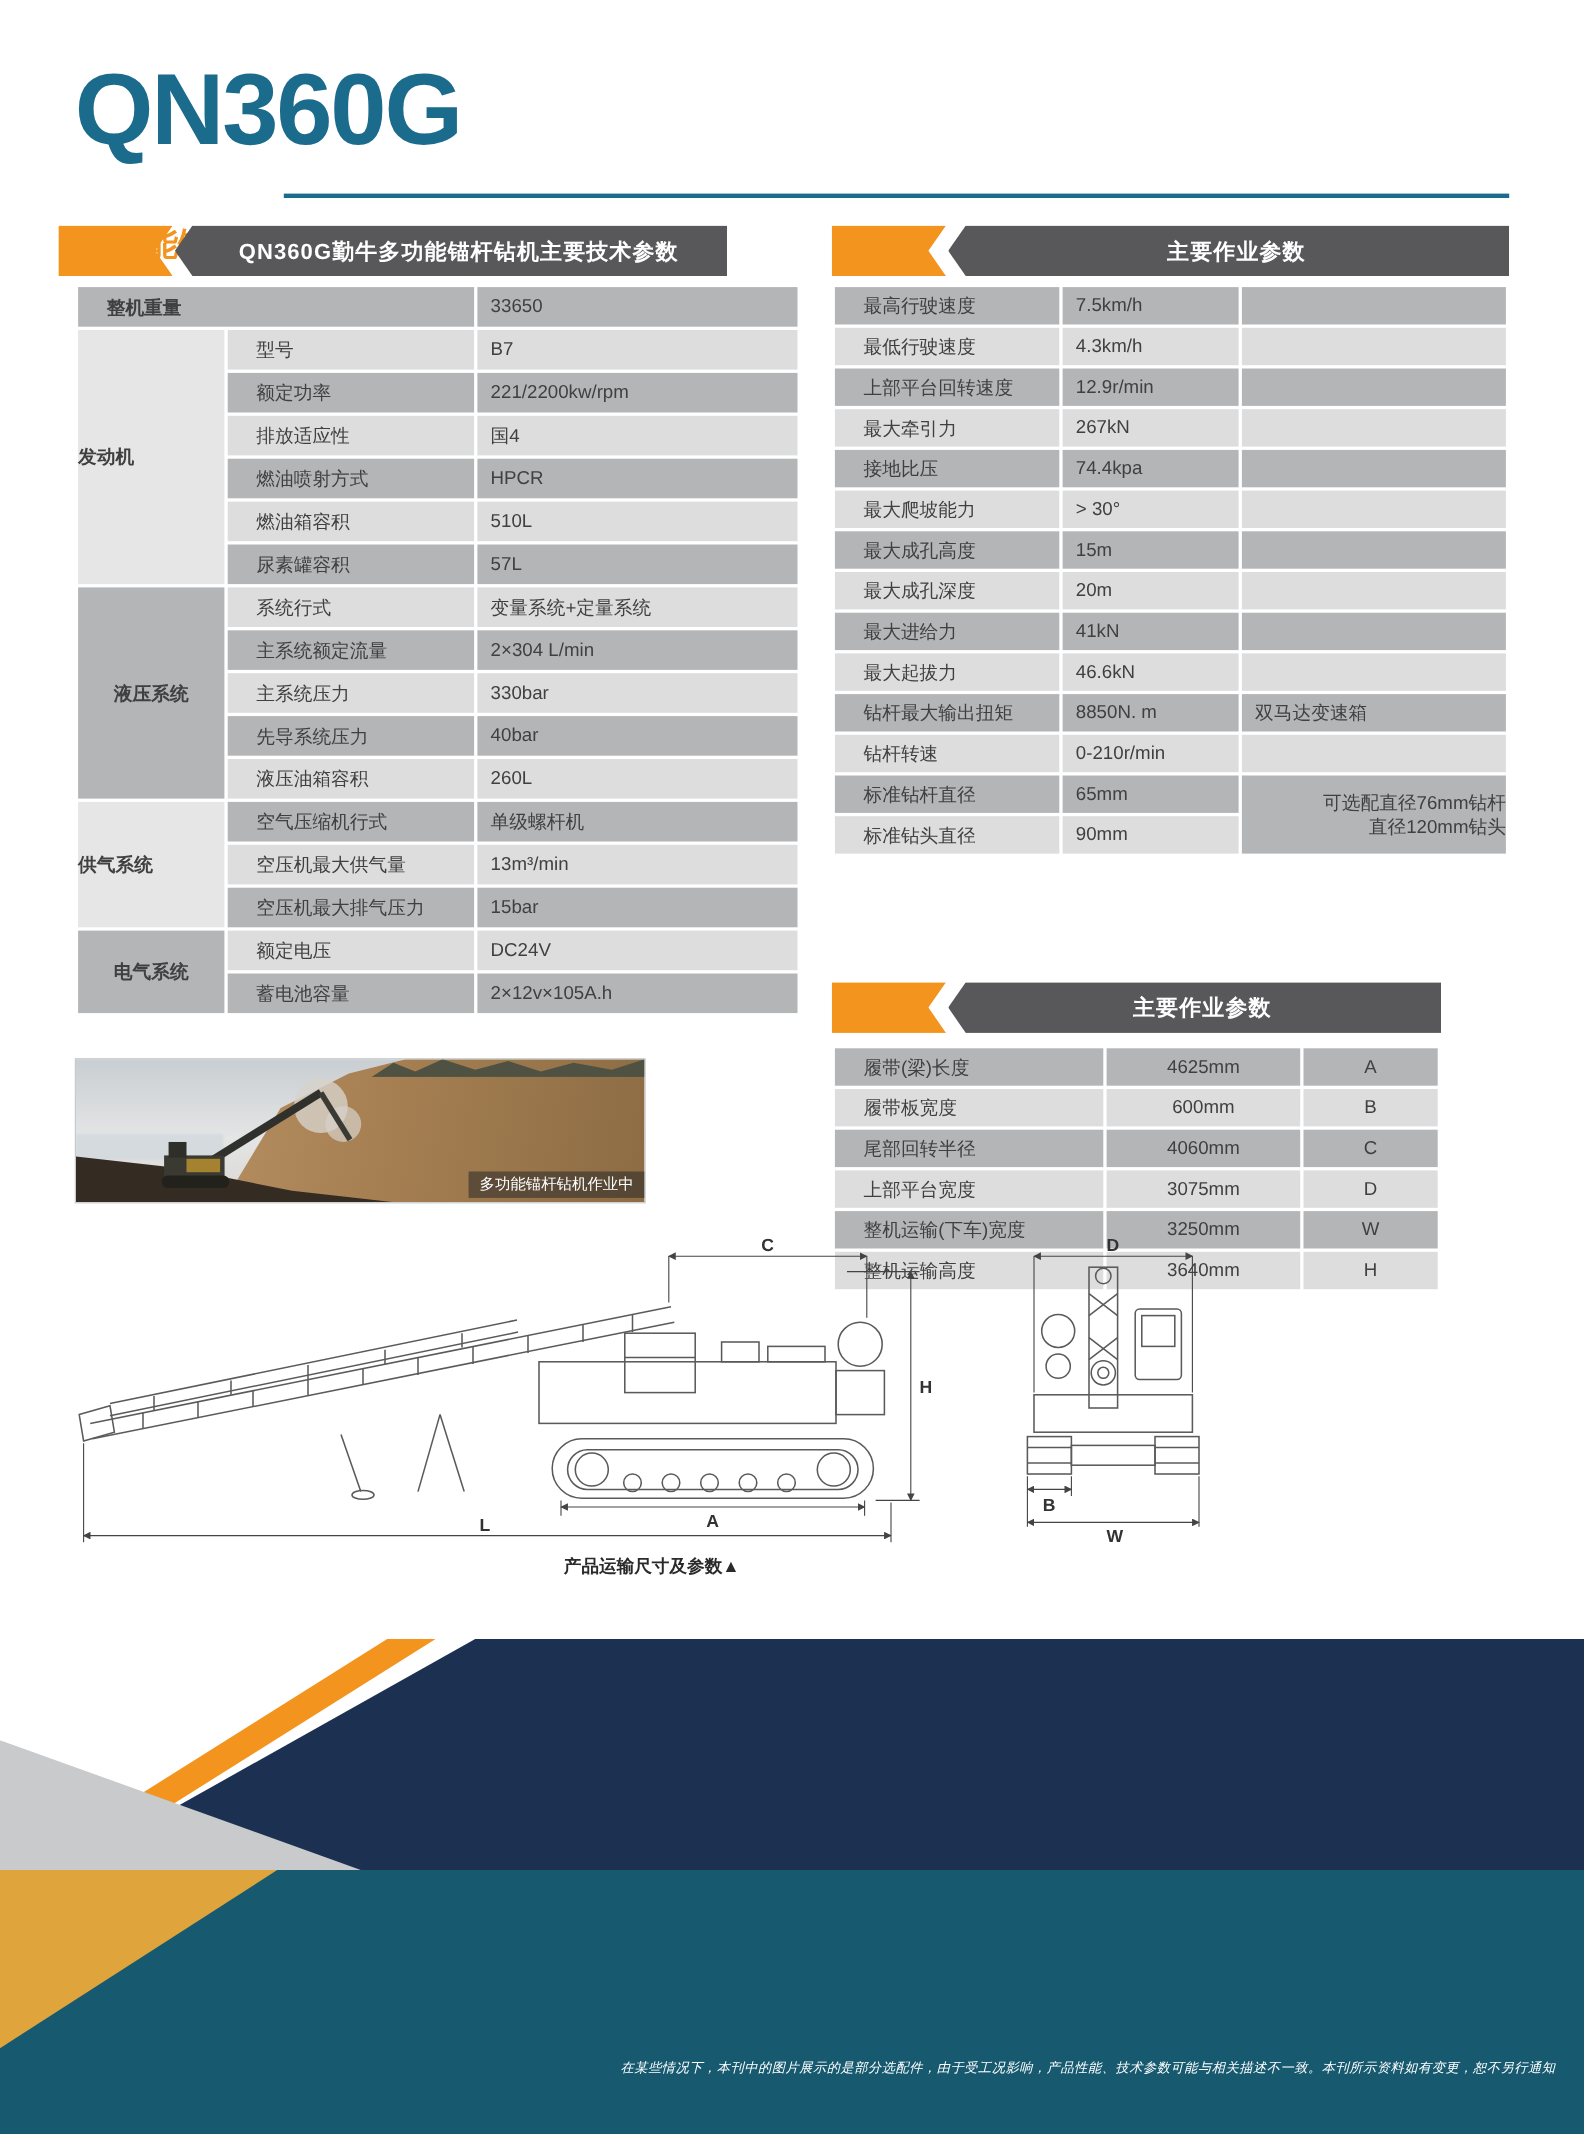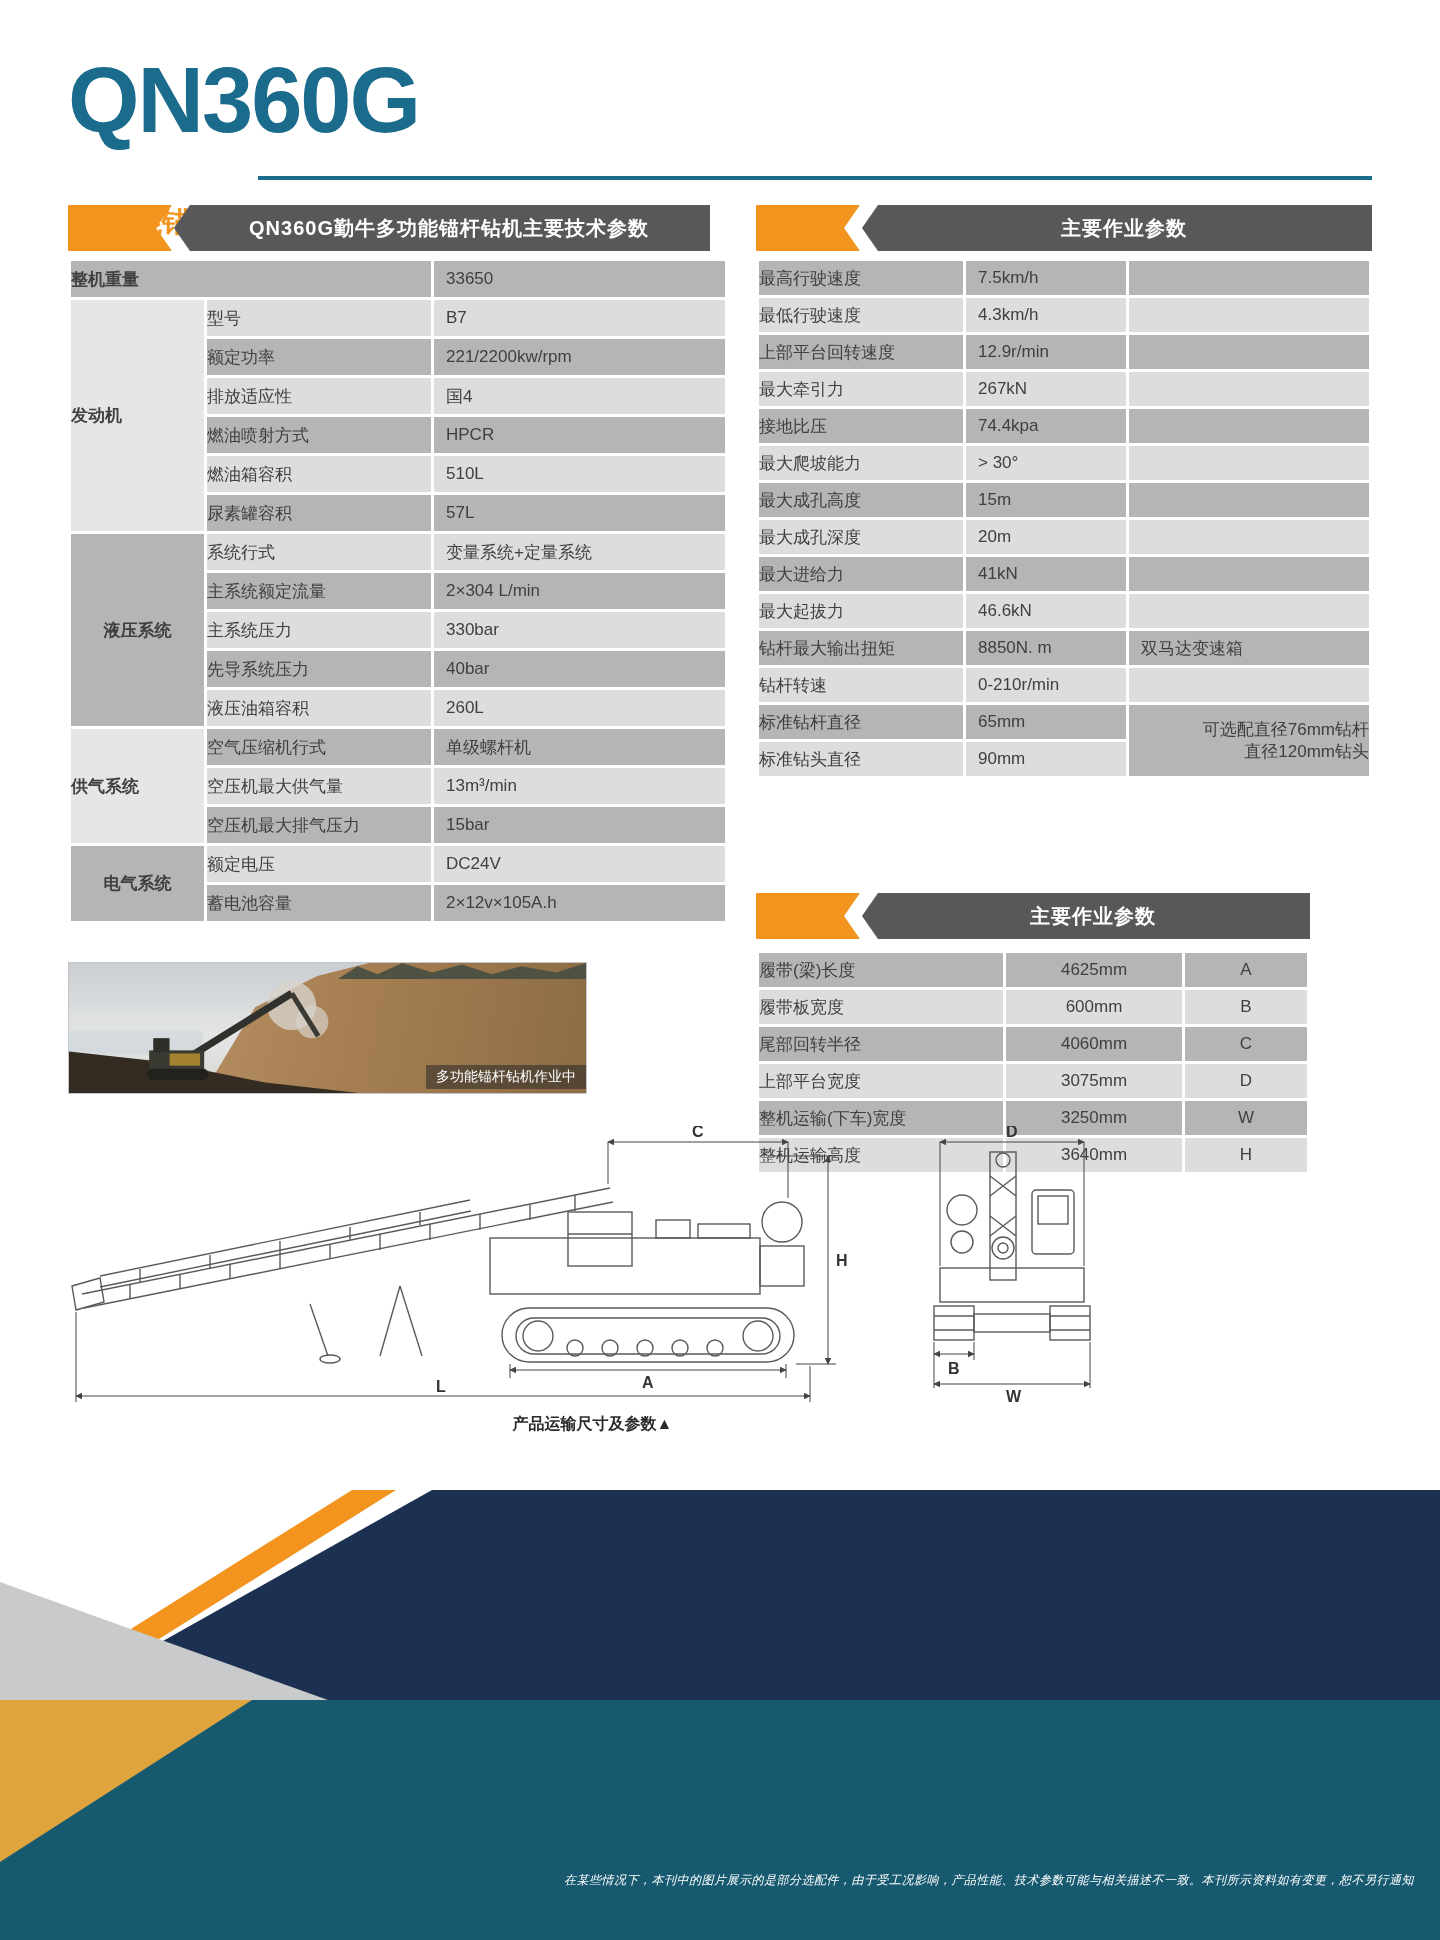--- a/index.html
+++ b/index.html
@@ -20,21 +20,21 @@
   .banner .b-text{color:#fff;font-weight:700;font-size:20px;letter-spacing:1px;padding-left:14px;}
   
   table.spec{position:absolute;border-collapse:separate;border-spacing:3px;table-layout:fixed;}
   table.spec td{height:36px;font-size:17px;vertical-align:middle;padding:0;color:#404040;}
   table.op td{height:34px;}
   table.spec tr:nth-child(odd) td{background:#b4b5b7;}
   table.spec tr:nth-child(even) td{background:#dddddd;}
   td.g-light{background:#e6e6e7 !important;text-align:left;font-weight:700;}
   td.g-dark{background:#b4b5b7 !important;text-align:center;font-weight:700;}
   td.merged-note{background:#b4b5b7 !important;}
-  td .lblp{}
+  td .lblp{padding-left:26px;}
   td .valp{padding-left:12px;}
   td.center{text-align:center;}
   .merged-note div{padding-left:20px;line-height:22px;text-align:right;}
   
   .photo{position:absolute;left:68px;top:962px;width:517px;height:130px;overflow:hidden;
          border:1px solid #c3c6c8;background:linear-gradient(180deg,#c9ced2 0%,#e4e5e5 55%,#d8d6d2 100%);}
   .photo .hill{position:absolute;inset:0;
      clip-path:polygon(26% 100%,36% 34%,48% 10%,58% 0,100% 0,100% 100%);
      background:linear-gradient(100deg,#c09a6b 0%,#a57f52 55%,#8d6c44 100%);}
   .photo .trees{position:absolute;left:52%;top:0;right:0;height:16px;background:#4f5242;
@@ -66,21 +66,21 @@
 </style>
 </head>
 <body>
 
 <div class="page">
 
   <div class="title">QN360G</div>
   <div class="subtitle">多功能锚杆钻机</div>
   <div class="title-rule"></div>
 
-  <div class="banner" style="left:68px;top:205px;width:608px;padding-left:34px;">
+  <div class="banner" style="left:53px;top:205px;width:608px;">
     <div class="b-orange"></div>
     <div class="b-gray">
       <span class="b-text">QN360G勤牛多功能锚杆钻机主要技术参数</span>
     </div>
   </div>
 
   <div class="banner" style="left:756px;top:205px;width:616px;">
     <div class="b-orange"></div>
     <div class="b-gray">
       <span class="b-text">主要作业参数</span>

